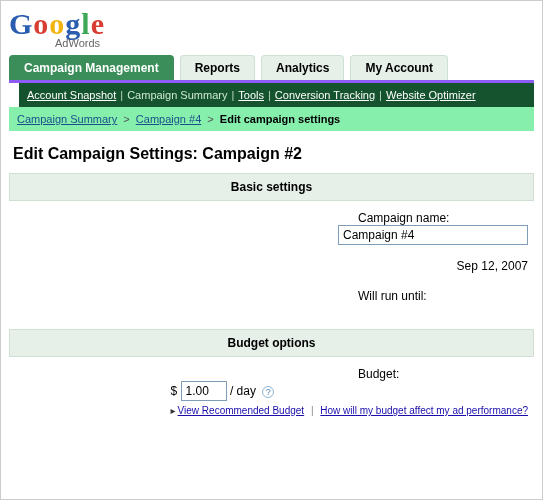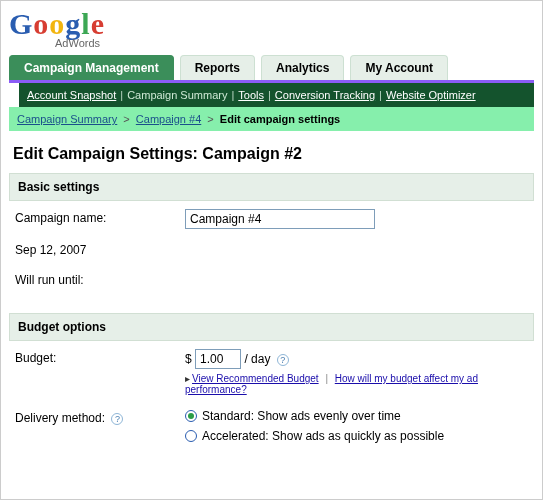--- a/index.html
+++ b/index.html
@@ -17,23 +17,23 @@
   .tab.active { background: #3b8e5a; color: #fff; border-color: #3b8e5a; }
   .subnav { background: #14532d; color: #fff; padding: 6px 8px; font-size: 11px; display: flex; flex-wrap: wrap; gap: 4px; margin-left: 10px; }
   .subnav a { color: #fff; text-decoration: underline; cursor: pointer; }
   .subnav .sep { color: #bcd8c5; }
   .subnav .current { color: #cde8d4; text-decoration: none; }
   .breadcrumb { background: #86efac; padding: 6px 8px; font-size: 11px; }
   .breadcrumb a { color: #1a4f8b; text-decoration: underline; cursor: pointer; }
   .breadcrumb .bsep { color: #555; margin: 0 3px; }
   .breadcrumb .bcur { font-weight: bold; }
   h1 { font-size: 16px; font-weight: bold; margin: 14px 4px 10px; }
-  .section-header { background: #e6efe8; border: 1px solid #d1dfd3; padding: 6px 8px; font-weight: bold; font-size: 12px; margin-top: 4px; }
+  .section-header { background: #e6efe8; border: 1px solid #d1dfd3; padding: 6px 8px; font-weight: bold; font-size: 12px; margin-top: 4px; text-align: center; }
   .form-body { padding: 8px 6px 8px 6px; }
-  .row { display: flex; align-items: flex-start; margin-bottom: 14px; }
+  .row { display: flex; align-items: flex-end; margin-bottom: 14px; flex-direction: column; }
   .row .lbl { width: 170px; font-size: 12px; padding-top: 2px; }
   .row .ctl { flex: 1; font-size: 12px; }
   input[type=text] { border: 1px solid #7e9db9; padding: 2px 4px; font-size: 12px; }
   .campaign-input { width: 190px; }
   .radio-line { display: flex; align-items: center; gap: 5px; margin-bottom: 6px; }
   .radio { width: 12px; height: 12px; border: 1px solid #2a5db0; border-radius: 50%; display: inline-flex; align-items: center; justify-content: center; }
   .radio.checked::after { content:""; width:6px; height:6px; background:#2a9d48; border-radius:50%; }
   select.dis { background:#efefef; color:#888; border:1px solid #b5b5b5; font-size:11px; padding:1px 2px; }
   .budget-input { width: 46px; }
   .help-icon { display:inline-flex; width:12px; height:12px; border:1px solid #8fb6d7; border-radius:50%; color:#4a7eb0; font-size:9px; align-items:center; justify-content:center; margin-left:3px; cursor:pointer; }
@@ -109,29 +109,13 @@
       <input type="text" class="budget-input" value="1.00" style="">
       <span>/ day</span>
       <span class="help-icon">?</span>
       <div class="tiny-links">
         <span class="tri">▸</span><a>View Recommended Budget</a>
         <span class="sep">|</span>
         <a>How will my budget affect my ad performance?</a>
       </div>
     </div>
   </div>
-  <div class="row">
-    <div class="lbl">
-      <span>Delivery method:</span>
-      <span class="help-icon">?</span>
-    </div>
-    <div class="ctl">
-      <div class="radio-line">
-        <span class="radio checked"></span>
-        <span>Standard: Show ads evenly over time</span>
-      </div>
-      <div class="radio-line">
-        <span class="radio"></span>
-        <span>Accelerated: Show ads as quickly as possible</span>
-      </div>
-    </div>
-  </div>
 </div>
 
 </body></html>

